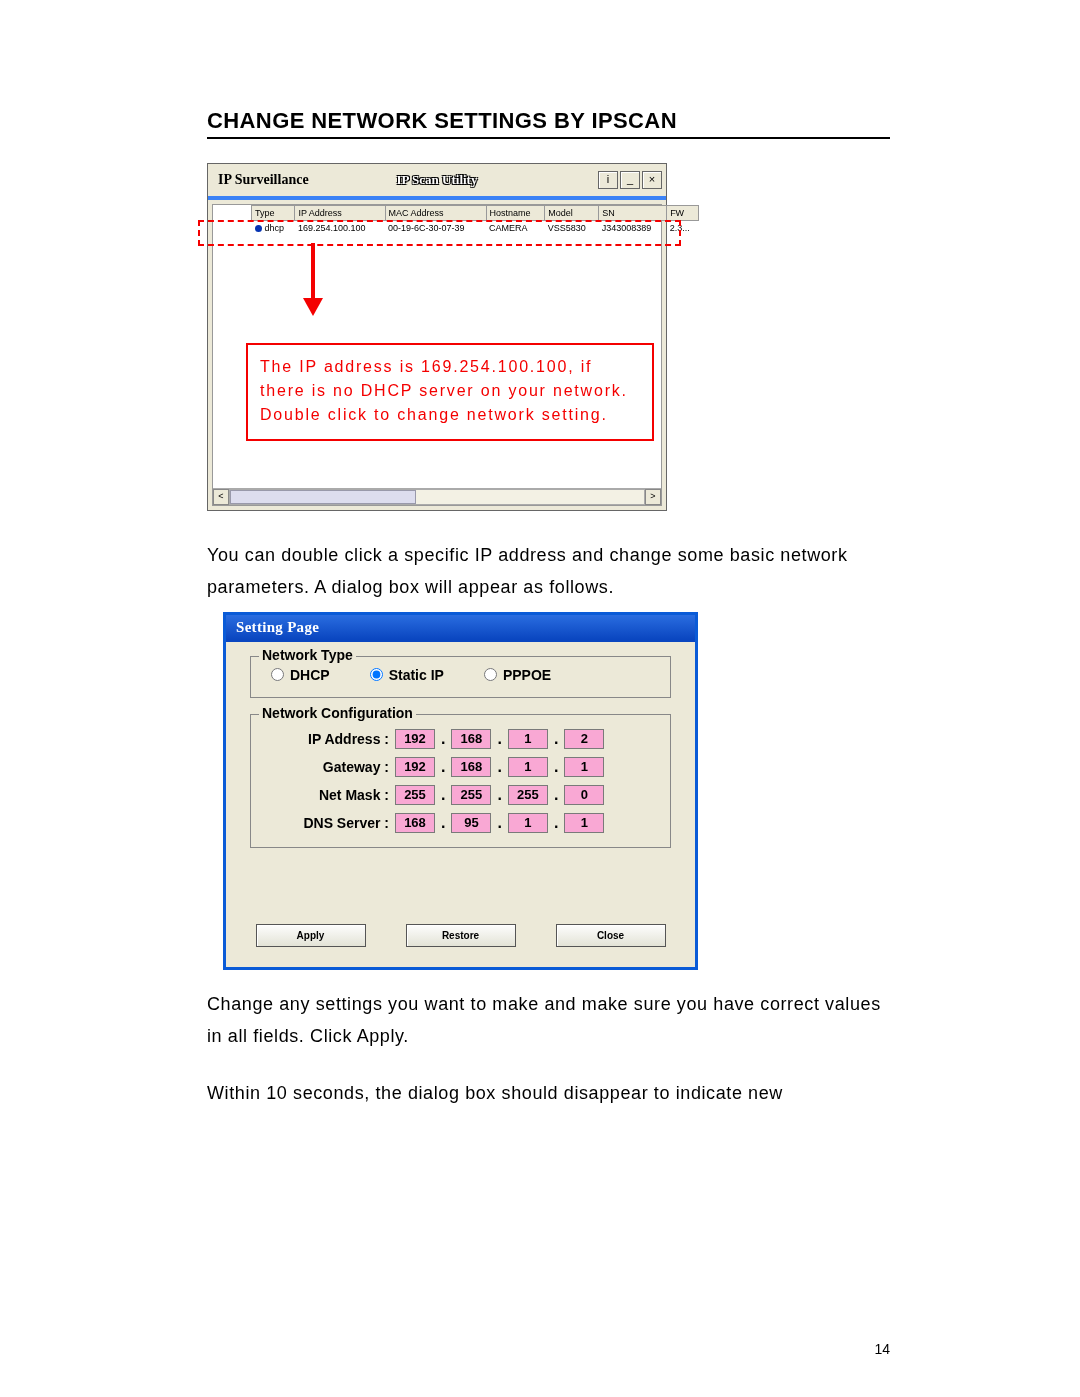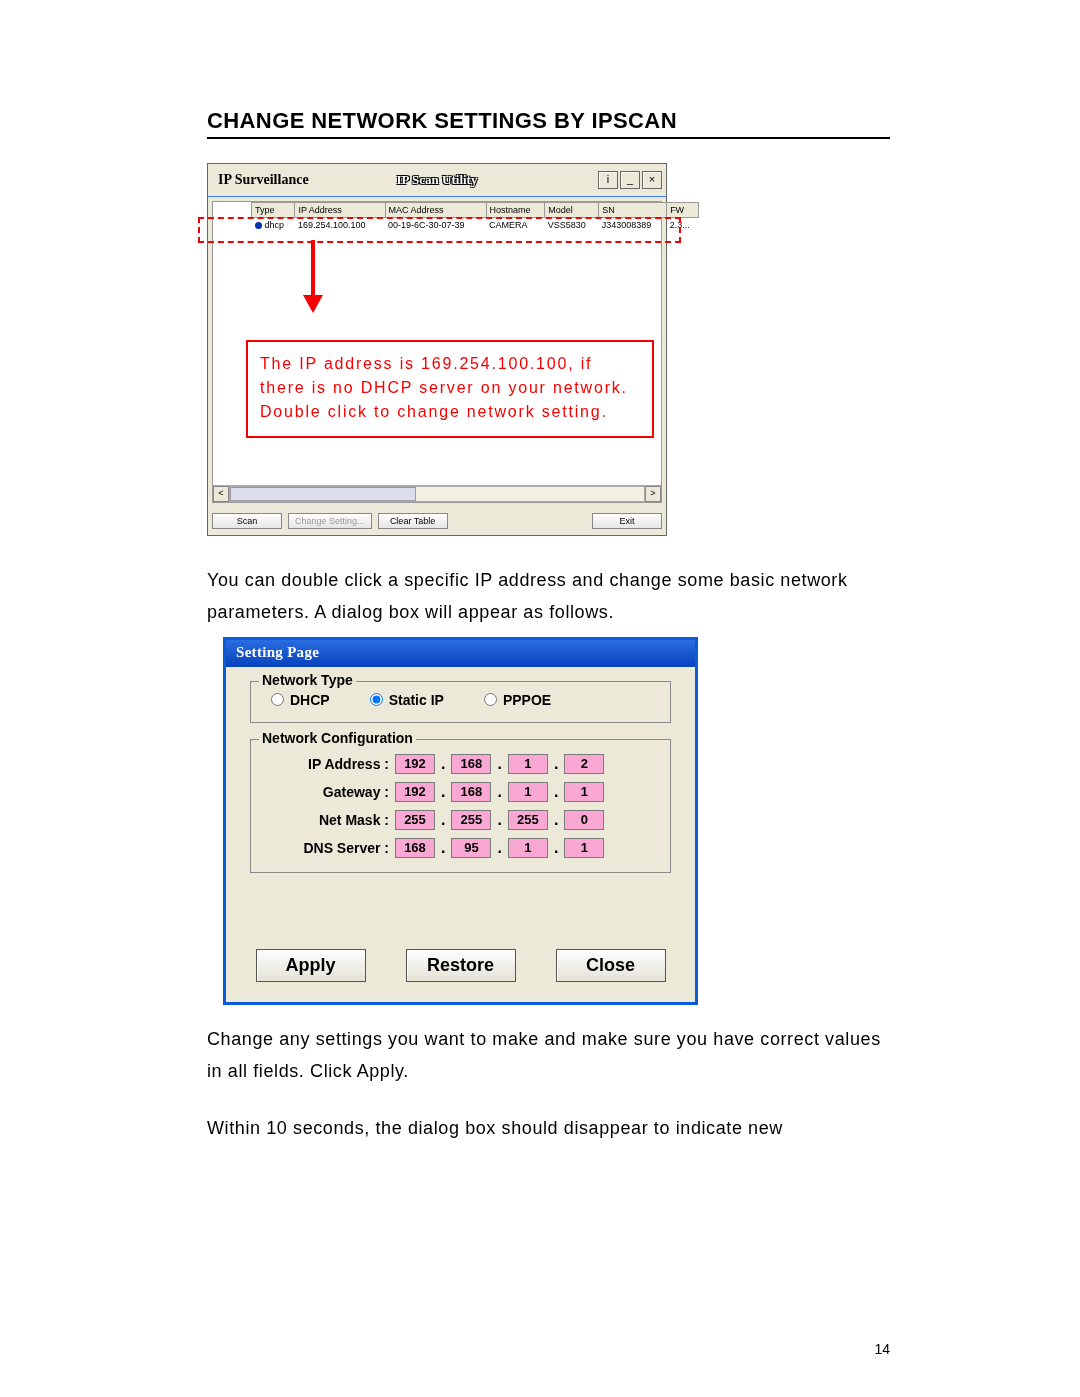--- a/index.html
+++ b/index.html
@@ -35,21 +35,21 @@
     width: 460px;
     box-sizing: border-box;
     position: relative;
     margin-bottom: 28px;
   }
   .ipscan-titlebar {
     background: #ece9d8;
     height: 32px;
     display: flex;
     align-items: center;
-    border-bottom: 1px solid #3b82f6;
+    border-bottom: 4px solid #3b82f6;
     padding: 0 4px 0 10px;
     position: relative;
   }
   .ipscan-title-left {
     font-family: "Times New Roman", serif;
     font-weight: bold;
     font-size: 14px;
   }
   .ipscan-title-mid {
     position: absolute;
@@ -239,21 +239,21 @@
     box-sizing: border-box;
   }
   .ip-dot { font-weight: bold; padding: 0 4px; }
 
   .dialog-buttons {
     display:flex; justify-content:center; gap: 40px;
     margin-top: 76px;
   }
   .dlg-btn {
     font-weight: bold;
-    font-size: 18px;
+    font-size: 10px;
     min-width: 92px;
     padding: 5px 8px;
     border: 1px solid #555;
     background: linear-gradient(#fdfdfd,#e3e3d6);
     box-shadow: inset 1px 1px 0 #fff;
     cursor: pointer;
     text-align:center;
   }
 
   .page-number {
@@ -322,27 +322,20 @@
 
       <div class="ipscan-scroll">
         <div class="scroll-arrow">&lt;</div>
         <div class="scroll-track">
             <div class="scroll-thumb"></div>
           </div>
         <div class="scroll-arrow">&gt;</div>
       </div>
     </div>
 
-    <div class="ipscan-footer">
-      <div class="ipscan-btn">Scan</div>
-      <div class="ipscan-btn disabled">Change Setting...</div>
-      <div class="ipscan-btn">Clear Table</div>
-      <div style="flex:1"></div>
-      <div class="ipscan-btn">Exit</div>
-    </div>
   </div>
 
   <p class="body-text">You can double click a specific IP address and change some basic network parameters. A dialog box will appear as follows.</p>
 
   
   <div class="dialog">
     <div class="dialog-titlebar">Setting Page</div>
     <div class="dialog-body">
 
       <div class="fieldset">

